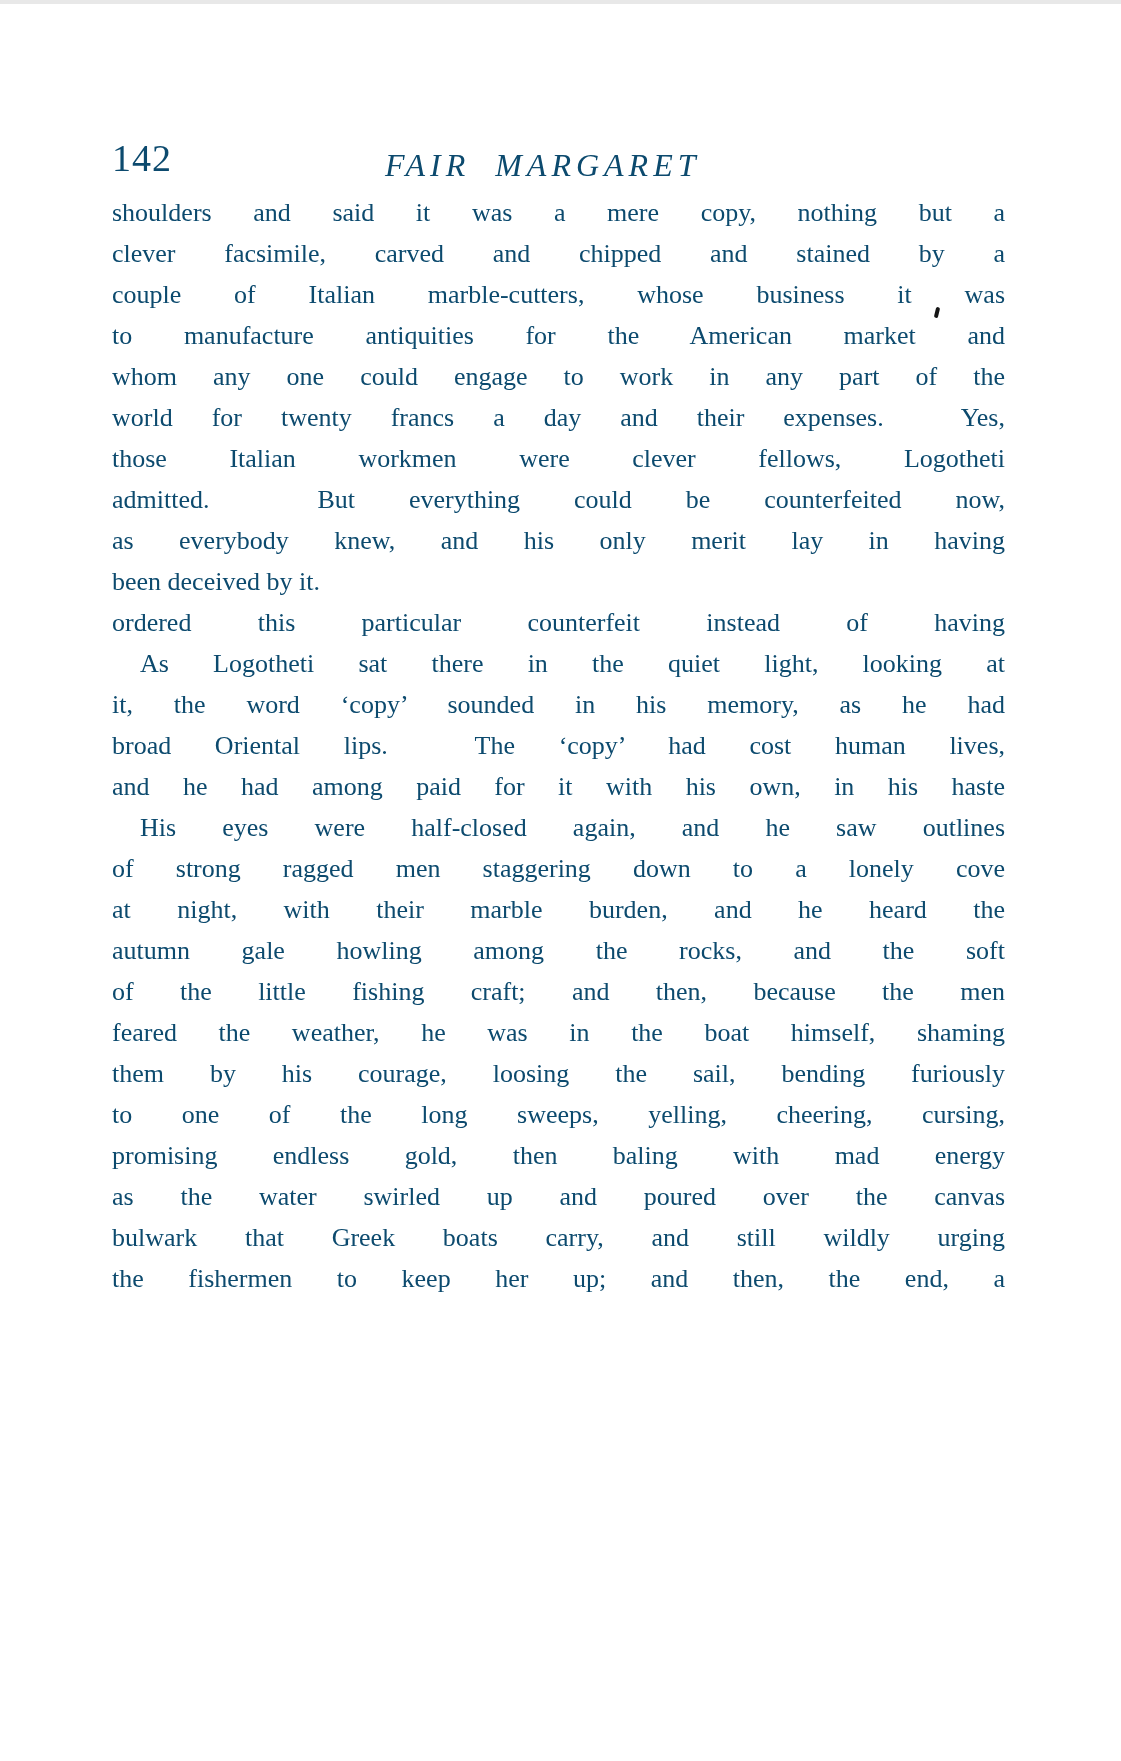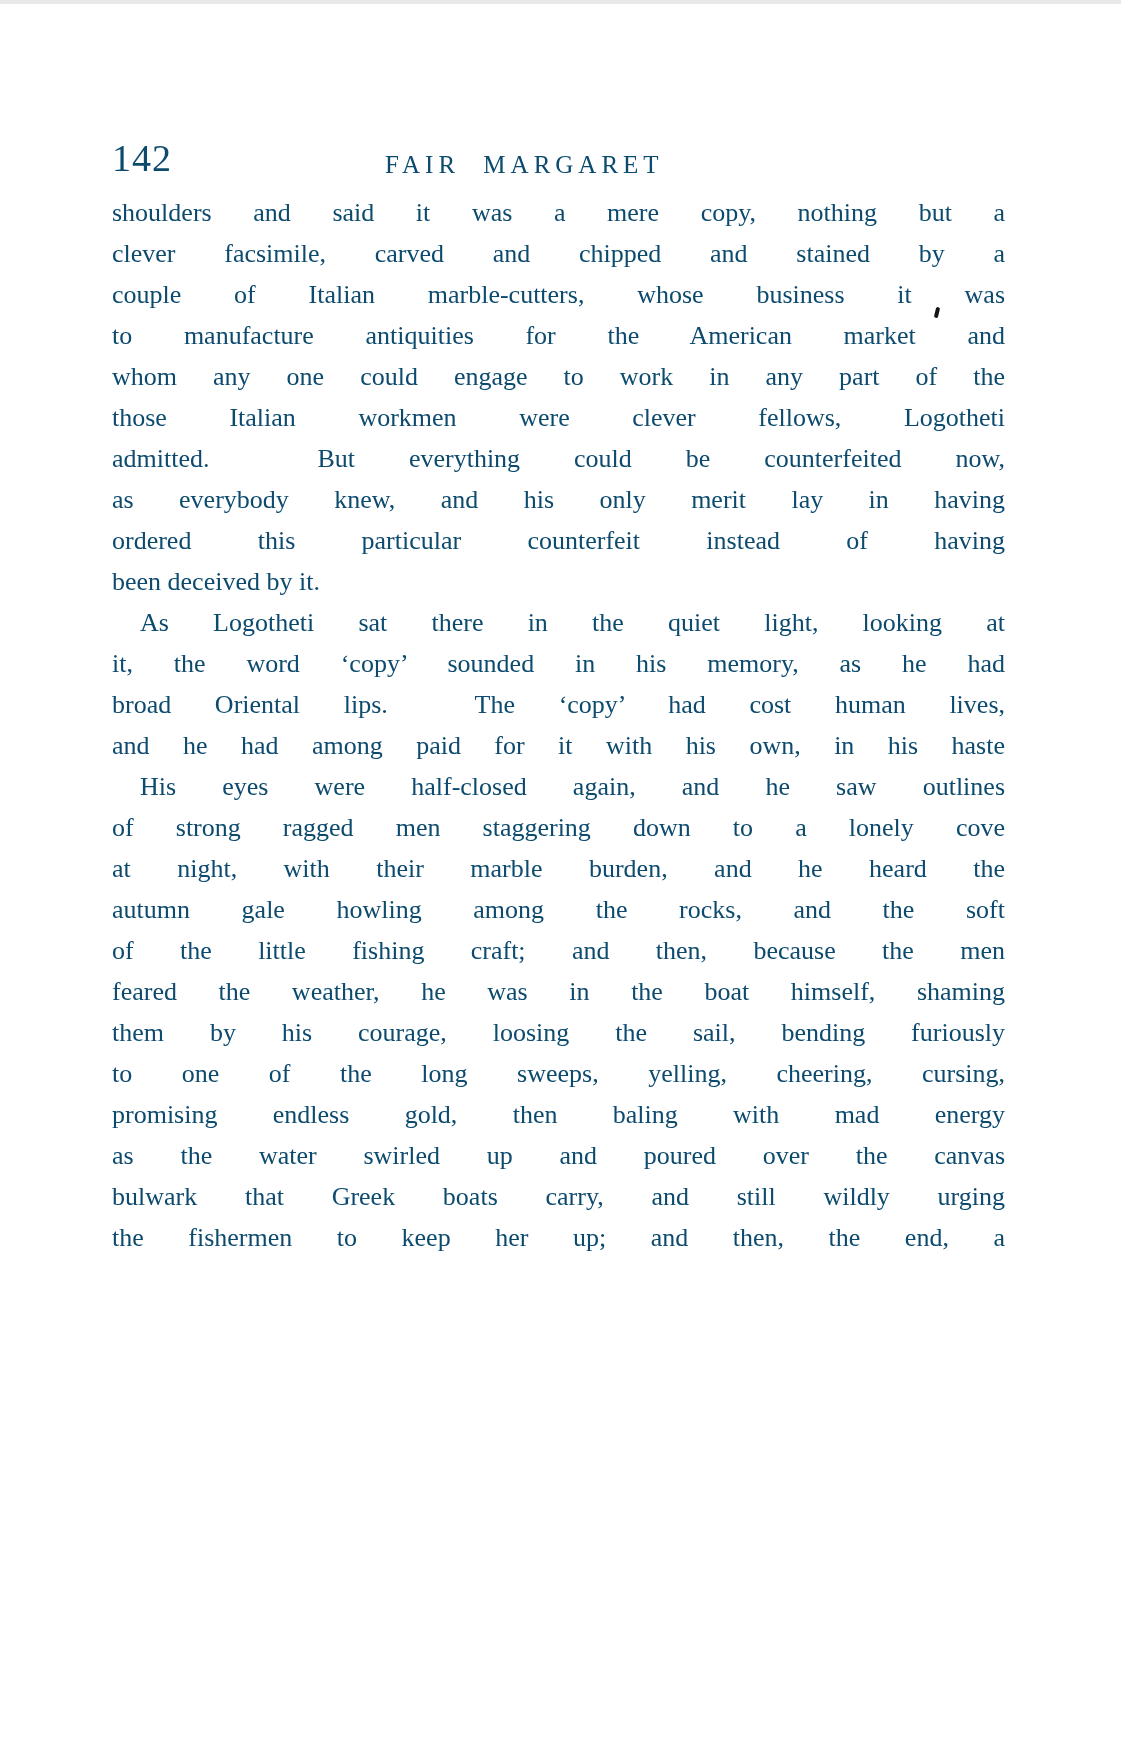--- a/index.html
+++ b/index.html
@@ -23,26 +23,27 @@
     top: 133px;
     font-size: 38px;
     line-height: 42px;
     letter-spacing: 1px;
     font-weight: 500;
   }
   .running-title {
     position: absolute;
     left: 385px;
     top: 147px;
-    font-size: 25px;
+    font-size: 32px;
     line-height: 28px;
     letter-spacing: 5px;
     word-spacing: 12px;
     font-weight: 500;
     white-space: nowrap;
+    font-style: italic;
   }
   .body-text {
     position: absolute;
     left: 112px;
     top: 188px;
     width: 893px;
     font-size: 26px;
     line-height: 41px;
     font-weight: 400;
   }
@@ -79,25 +80,26 @@
 <div class="page">
   <span class="pagenum">142</span>
   <span class="running-title">FAIR MARGARET</span>
 
   <div class="body-text" id="body-text">
       <div class="line">shoulders and said it was a mere copy, nothing but a</div>
       <div class="line">clever facsimile, carved and chipped and stained by a</div>
       <div class="line">couple of Italian marble-cutters, whose business it was</div>
       <div class="line">to manufacture antiquities for the American market and</div>
       <div class="line">whom any one could engage to work in any part of the</div>
+      <div class="line">world for twenty francs a day and their expenses.  Yes,</div>
       <div class="line">those Italian workmen were clever fellows, Logotheti</div>
       <div class="line">admitted.  But everything could be counterfeited now,</div>
       <div class="line">as everybody knew, and his only merit lay in having</div>
+      <div class="line no-justify">been deceived by it.</div>
       <div class="line">ordered this particular counterfeit instead of having</div>
-      <div class="line no-justify">been deceived by it.</div>
       <div class="paragraph"></div>
       <div class="line indent">As Logotheti sat there in the quiet light, looking at</div>
       <div class="line">it, the word ‘copy’ sounded in his memory, as he had</div>
       <div class="line">broad Oriental lips.  The ‘copy’ had cost human lives,</div>
       <div class="line">and he had among paid for it with his own, in his haste</div>
       <div class="paragraph"></div>
       <div class="line indent">His eyes were half-closed again, and he saw outlines</div>
       <div class="line">of strong ragged men staggering down to a lonely cove</div>
       <div class="line">at night, with their marble burden, and he heard the</div>
       <div class="line">autumn gale howling among the rocks, and the soft</div>

